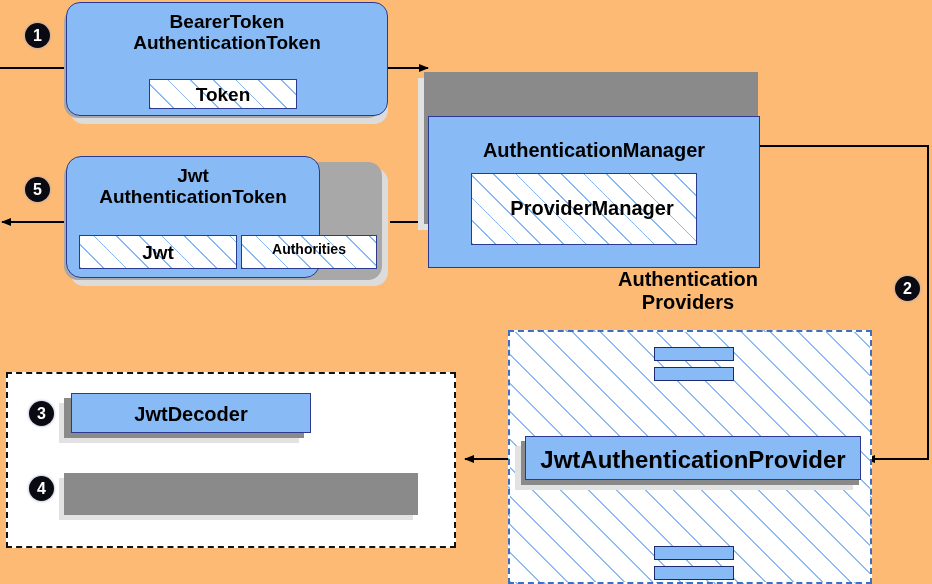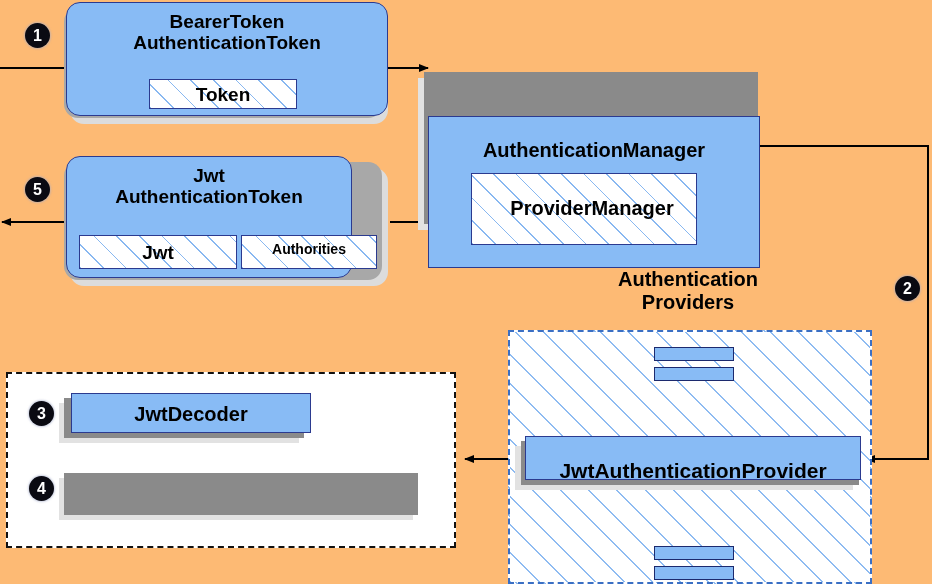--- a/index.html
+++ b/index.html
@@ -175,21 +175,21 @@
   <div class="rbox" style="left:66px;top:2px;width:322px;height:114px;">
     <div class="boxlabel" style="top:8px;font-size:19px;">BearerToken
 AuthenticationToken</div>
     <div class="hatch" style="left:82px;top:76px;width:148px;height:30px;"></div>
     <div class="boxlabel" style="left:82px;right:auto;width:148px;top:81px;font-size:19px;">Token</div>
   </div>
   <div class="bullet" style="left:25px;top:23px;">1</div>
 
   <div class="rbox-shadow2" style="left:70px;top:168px;width:318px;height:118px;"></div>
   <div class="rbox-shadow" style="left:64px;top:162px;width:318px;height:118px;"></div>
-  <div class="rbox" style="left:66px;top:156px;width:286px;height:122px;">
+  <div class="rbox" style="left:66px;top:156px;width:254px;height:122px;border-radius:15px;">
     <div class="boxlabel" style="top:8px;font-size:19px;">Jwt
 AuthenticationToken</div>
     <div class="hatch" style="left:12px;top:78px;width:158px;height:34px;"></div>
     <div class="boxlabel" style="left:12px;right:auto;width:158px;top:85px;font-size:19px;">Jwt</div>
     <div class="hatch" style="left:174px;top:78px;width:136px;height:34px;"></div>
     <div class="boxlabel" style="left:174px;right:auto;width:136px;top:85px;font-size:14px;">Authorities</div>
   </div>
   <div class="bullet" style="left:25px;top:177px;">5</div>
 
   <div class="sbox-shadow2" style="left:418px;top:78px;width:334px;height:152px;"></div>
@@ -207,21 +207,21 @@
 
   <div class="minibar" style="left:654px;top:347px;width:80px;height:14px;"></div>
   <div class="minibar" style="left:654px;top:367px;width:80px;height:14px;"></div>
 
   <div class="minibar" style="left:654px;top:546px;width:80px;height:14px;"></div>
   <div class="minibar" style="left:654px;top:566px;width:80px;height:14px;"></div>
 
   <div class="sbox-shadow2" style="left:515px;top:446px;width:338px;height:44px;"></div>
   <div class="sbox-shadow" style="left:521px;top:441px;width:338px;height:44px;"></div>
   <div class="sbox" style="left:525px;top:436px;width:336px;height:44px;">
-    <div class="boxlabel" style="top:22px;font-size:21px;">JwtAuthenticationProvider</div>
+    <div class="boxlabel" style="top:10px;font-size:24px;">JwtAuthenticationProvider</div>
   </div>
 
   <div class="bullet" style="left:895px;top:276px;">2</div>
 
   <div class="dashed-black" style="left:6px;top:372px;width:450px;height:176px;"></div>
 
   <div class="sbox-shadow2" style="left:59px;top:403px;width:240px;height:40px;"></div>
   <div class="sbox-shadow" style="left:64px;top:398px;width:240px;height:40px;"></div>
   <div class="sbox" style="left:71px;top:393px;width:240px;height:40px;padding-left:15px;">
     <div class="boxlabel" style="top:9px;font-size:20px;">JwtDecoder</div>

